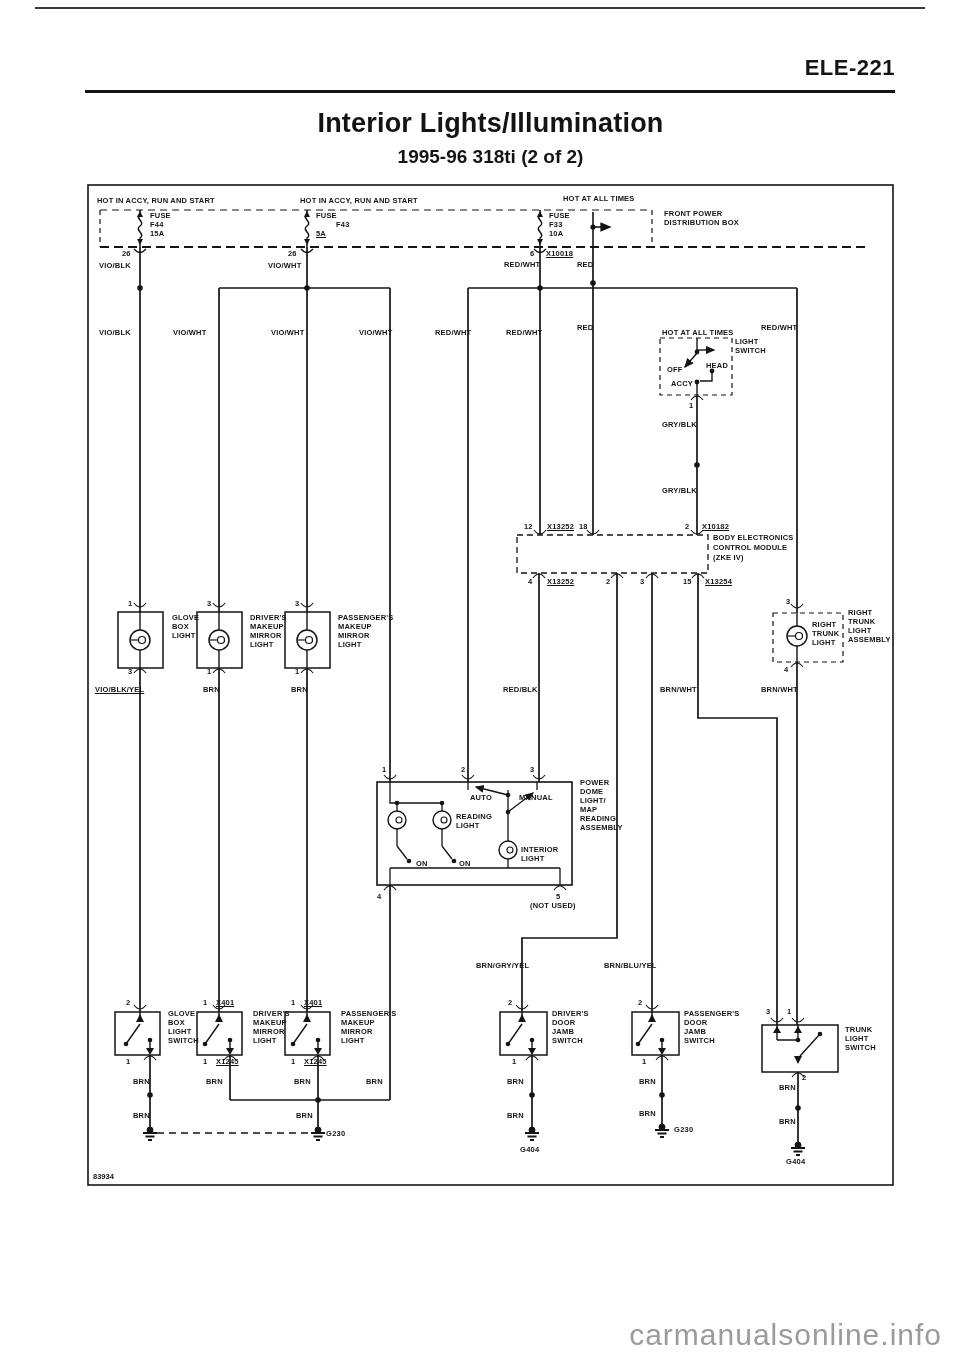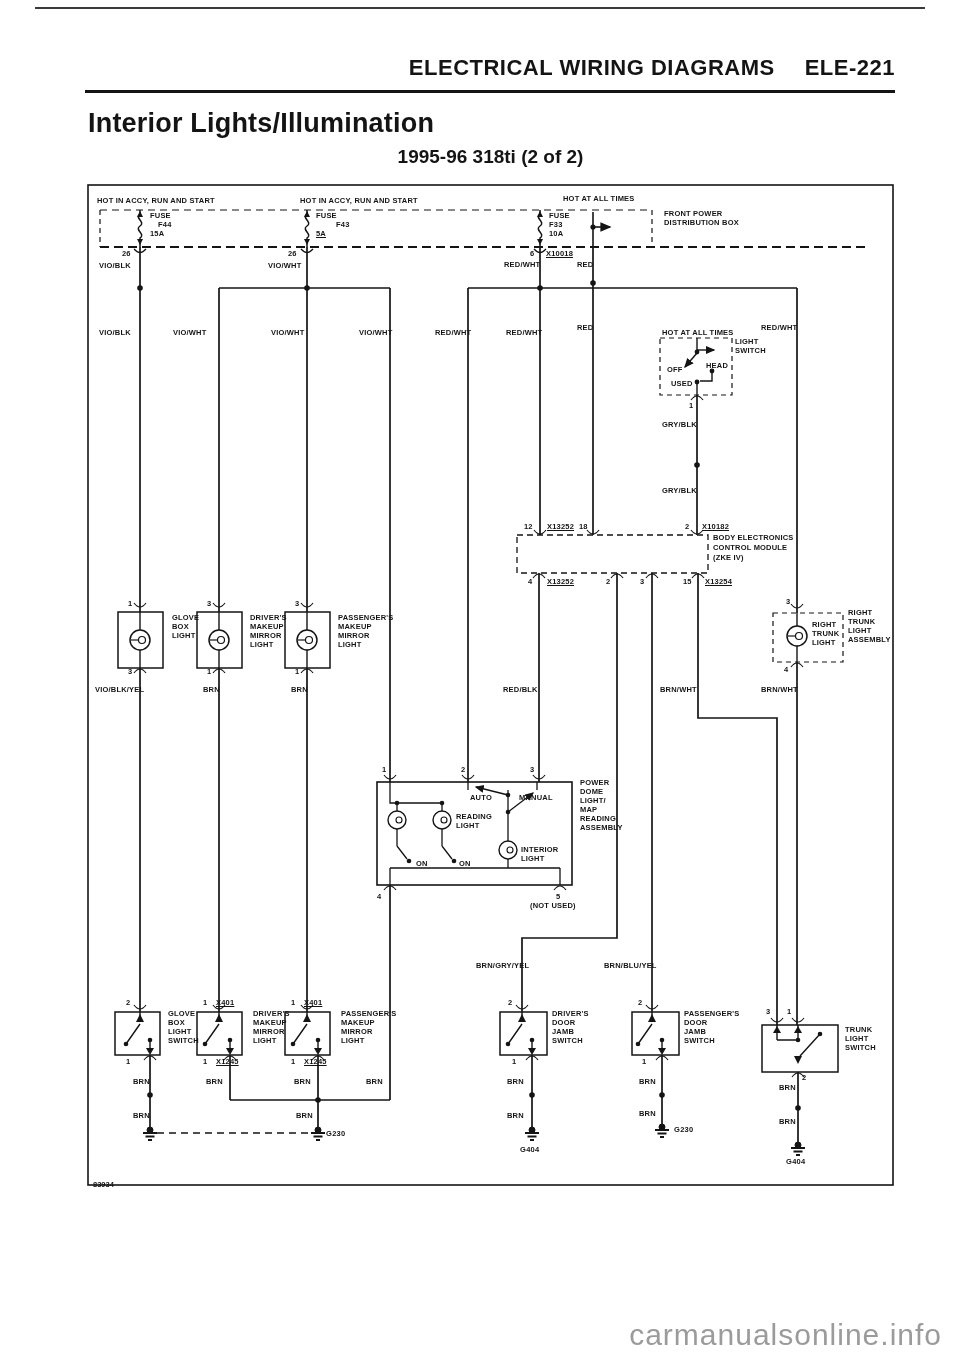--- a/index.html
+++ b/index.html
@@ -2,40 +2,39 @@
 <html><head>
 <meta charset="utf-8">
 <style>
   html,body{margin:0;padding:0;background:#ffffff;}
   body{width:960px;height:1357px;position:relative;overflow:hidden;
        font-family:"Liberation Sans",sans-serif;color:#141414;}
   .toprule{position:absolute;left:35px;top:7px;width:890px;height:2px;background:#3a3a3a;}
   .header{position:absolute;left:85px;top:55px;width:810px;display:flex;justify-content:flex-end;
           align-items:baseline;gap:30px;font-weight:700;font-size:22px;letter-spacing:.5px;}
   .headrule{position:absolute;left:85px;top:90px;width:810px;height:2.5px;background:#141414;}
-  .title{position:absolute;left:88px;top:108px;width:805px;text-align:left;
+  .title{position:absolute;left:88px;top:108px;width:805px;text-align:center;
          font-weight:700;font-size:27px;letter-spacing:.2px;}
   .subtitle{position:absolute;left:88px;top:146px;width:805px;text-align:center;
             font-weight:700;font-size:19px;}
-  .figno{position:absolute;font:bold 7.5px "Liberation Sans",sans-serif;margin-top:8px;}
+  .figno{position:absolute;font:bold 7.5px "Liberation Sans",sans-serif;}
   .watermark{position:absolute;right:18px;top:1318px;font-size:30px;color:#9b9b9b;
              letter-spacing:1px;}
   svg{position:absolute;left:0;top:0;}
   .lbl{position:absolute;font:bold 7.5px/1.15 "Liberation Sans",sans-serif;color:#141414;
        letter-spacing:.2px;white-space:nowrap;}
   .lbl.x{text-decoration:underline;}
   .lbl.g{letter-spacing:.3px;}
 </style>
 </head>
 <body>
 
 <div class="toprule"></div>
 
 <div class="header">
-  <span>ELECTRICAL WIRING DIAGRAMS</span>
   <span>ELE-221</span>
 </div>
 <div class="headrule"></div>
 
 <div class="title">Interior Lights/Illumination</div>
 <div class="subtitle">1995-96 318ti (2 of 2)</div>
 
 <svg width="960" height="1357" viewBox="0 0 960 1357">
   <defs>
     <marker id="ah" markerWidth="9" markerHeight="8" refX="6" refY="3" orient="auto">
@@ -296,21 +295,21 @@
       </g>
     <path d="M157,1133 H311" stroke-width="1.4" stroke-dasharray="7,5" fill="none"></path>
   </g>
 </svg>
 
 <div id="labels">
     <div class="lbl p" style="left: 97px; top: 197px;">HOT IN ACCY, RUN AND START</div>
     <div class="lbl p" style="left: 300px; top: 197px;">HOT IN ACCY, RUN AND START</div>
     <div class="lbl p" style="left: 563px; top: 195px;">HOT AT ALL TIMES</div>
     <div class="lbl f" style="left: 150px; top: 212px;">FUSE</div>
-    <div class="lbl f" style="left: 158px; top: 221px;">F44</div>
+    <div class="lbl f" style="left: 150px; top: 221px;">F44</div>
     <div class="lbl f" style="left: 150px; top: 230px;">15A</div>
     <div class="lbl f" style="left: 316px; top: 212px;">FUSE</div>
     <div class="lbl f" style="left: 336px; top: 221px;">F43</div>
     <div class="lbl f" style="left: 316px; top: 230px; text-decoration: underline;">5A</div>
     <div class="lbl f" style="left: 549px; top: 212px;">FUSE</div>
     <div class="lbl f" style="left: 549px; top: 221px;">F33</div>
     <div class="lbl f" style="left: 549px; top: 230px;">10A</div>
     <div class="lbl c" style="left: 664px; top: 210px;">FRONT POWER</div>
     <div class="lbl c" style="left: 664px; top: 219px;">DISTRIBUTION BOX</div>
     <div class="lbl n" style="left: 122px; top: 250px;">26</div>
@@ -327,21 +326,21 @@
     <div class="lbl w" style="left: 359px; top: 329px;">VIO/WHT</div>
     <div class="lbl w" style="left: 435px; top: 329px;">RED/WHT</div>
     <div class="lbl w" style="left: 506px; top: 329px;">RED/WHT</div>
     <div class="lbl w" style="left: 577px; top: 324px;">RED</div>
     <div class="lbl w" style="left: 761px; top: 324px;">RED/WHT</div>
     <div class="lbl p" style="left: 662px; top: 329px;">HOT AT ALL TIMES</div>
     <div class="lbl c" style="left: 735px; top: 338px;">LIGHT</div>
     <div class="lbl c" style="left: 735px; top: 347px;">SWITCH</div>
     <div class="lbl m" style="left: 667px; top: 366px;">OFF</div>
     <div class="lbl m" style="left: 706px; top: 362px;">HEAD</div>
-    <div class="lbl m" style="left: 671px; top: 380px;">USED</div>
+    <div class="lbl m" style="left: 671px; top: 380px;">ACCY</div>
     <div class="lbl n" style="left: 689px; top: 402px;">1</div>
     <div class="lbl w" style="left: 662px; top: 421px;">GRY/BLK</div>
     <div class="lbl w" style="left: 662px; top: 487px;">GRY/BLK</div>
     <div class="lbl n" style="left: 524px; top: 523px;">12</div>
     <div class="lbl x" style="left: 547px; top: 523px;">X13252</div>
     <div class="lbl n" style="left: 579px; top: 523px;">18</div>
     <div class="lbl n" style="left: 685px; top: 523px;">2</div>
     <div class="lbl x" style="left: 702px; top: 523px;">X10182</div>
     <div class="lbl c" style="left: 713px; top: 534px;">BODY ELECTRONICS</div>
     <div class="lbl c" style="left: 713px; top: 544px;">CONTROL MODULE</div>
@@ -371,21 +370,21 @@
     <div class="lbl c" style="left: 812px; top: 630px;">TRUNK</div>
     <div class="lbl c" style="left: 812px; top: 639px;">LIGHT</div>
     <div class="lbl c" style="left: 848px; top: 609px;">RIGHT</div>
     <div class="lbl c" style="left: 848px; top: 618px;">TRUNK</div>
     <div class="lbl c" style="left: 848px; top: 627px;">LIGHT</div>
     <div class="lbl c" style="left: 848px; top: 636px;">ASSEMBLY</div>
     <div class="lbl n" style="left: 128px; top: 668px;">3</div>
     <div class="lbl n" style="left: 207px; top: 668px;">1</div>
     <div class="lbl n" style="left: 295px; top: 668px;">1</div>
     <div class="lbl n" style="left: 784px; top: 666px;">4</div>
-    <div class="lbl w" style="left: 95px; top: 686px;">VIO/BLK/YEL</div>
+    <div class="lbl w" style="left: 95px; top: 686px; text-decoration: underline;">VIO/BLK/YEL</div>
     <div class="lbl w" style="left: 203px; top: 686px;">BRN</div>
     <div class="lbl w" style="left: 291px; top: 686px;">BRN</div>
     <div class="lbl w" style="left: 503px; top: 686px;">RED/BLK</div>
     <div class="lbl w" style="left: 660px; top: 686px;">BRN/WHT</div>
     <div class="lbl w" style="left: 761px; top: 686px;">BRN/WHT</div>
     <div class="lbl n" style="left: 382px; top: 766px;">1</div>
     <div class="lbl n" style="left: 461px; top: 766px;">2</div>
     <div class="lbl n" style="left: 530px; top: 766px;">3</div>
     <div class="lbl c" style="left: 580px; top: 779px;">POWER</div>
     <div class="lbl c" style="left: 580px; top: 788px;">DOME</div>

